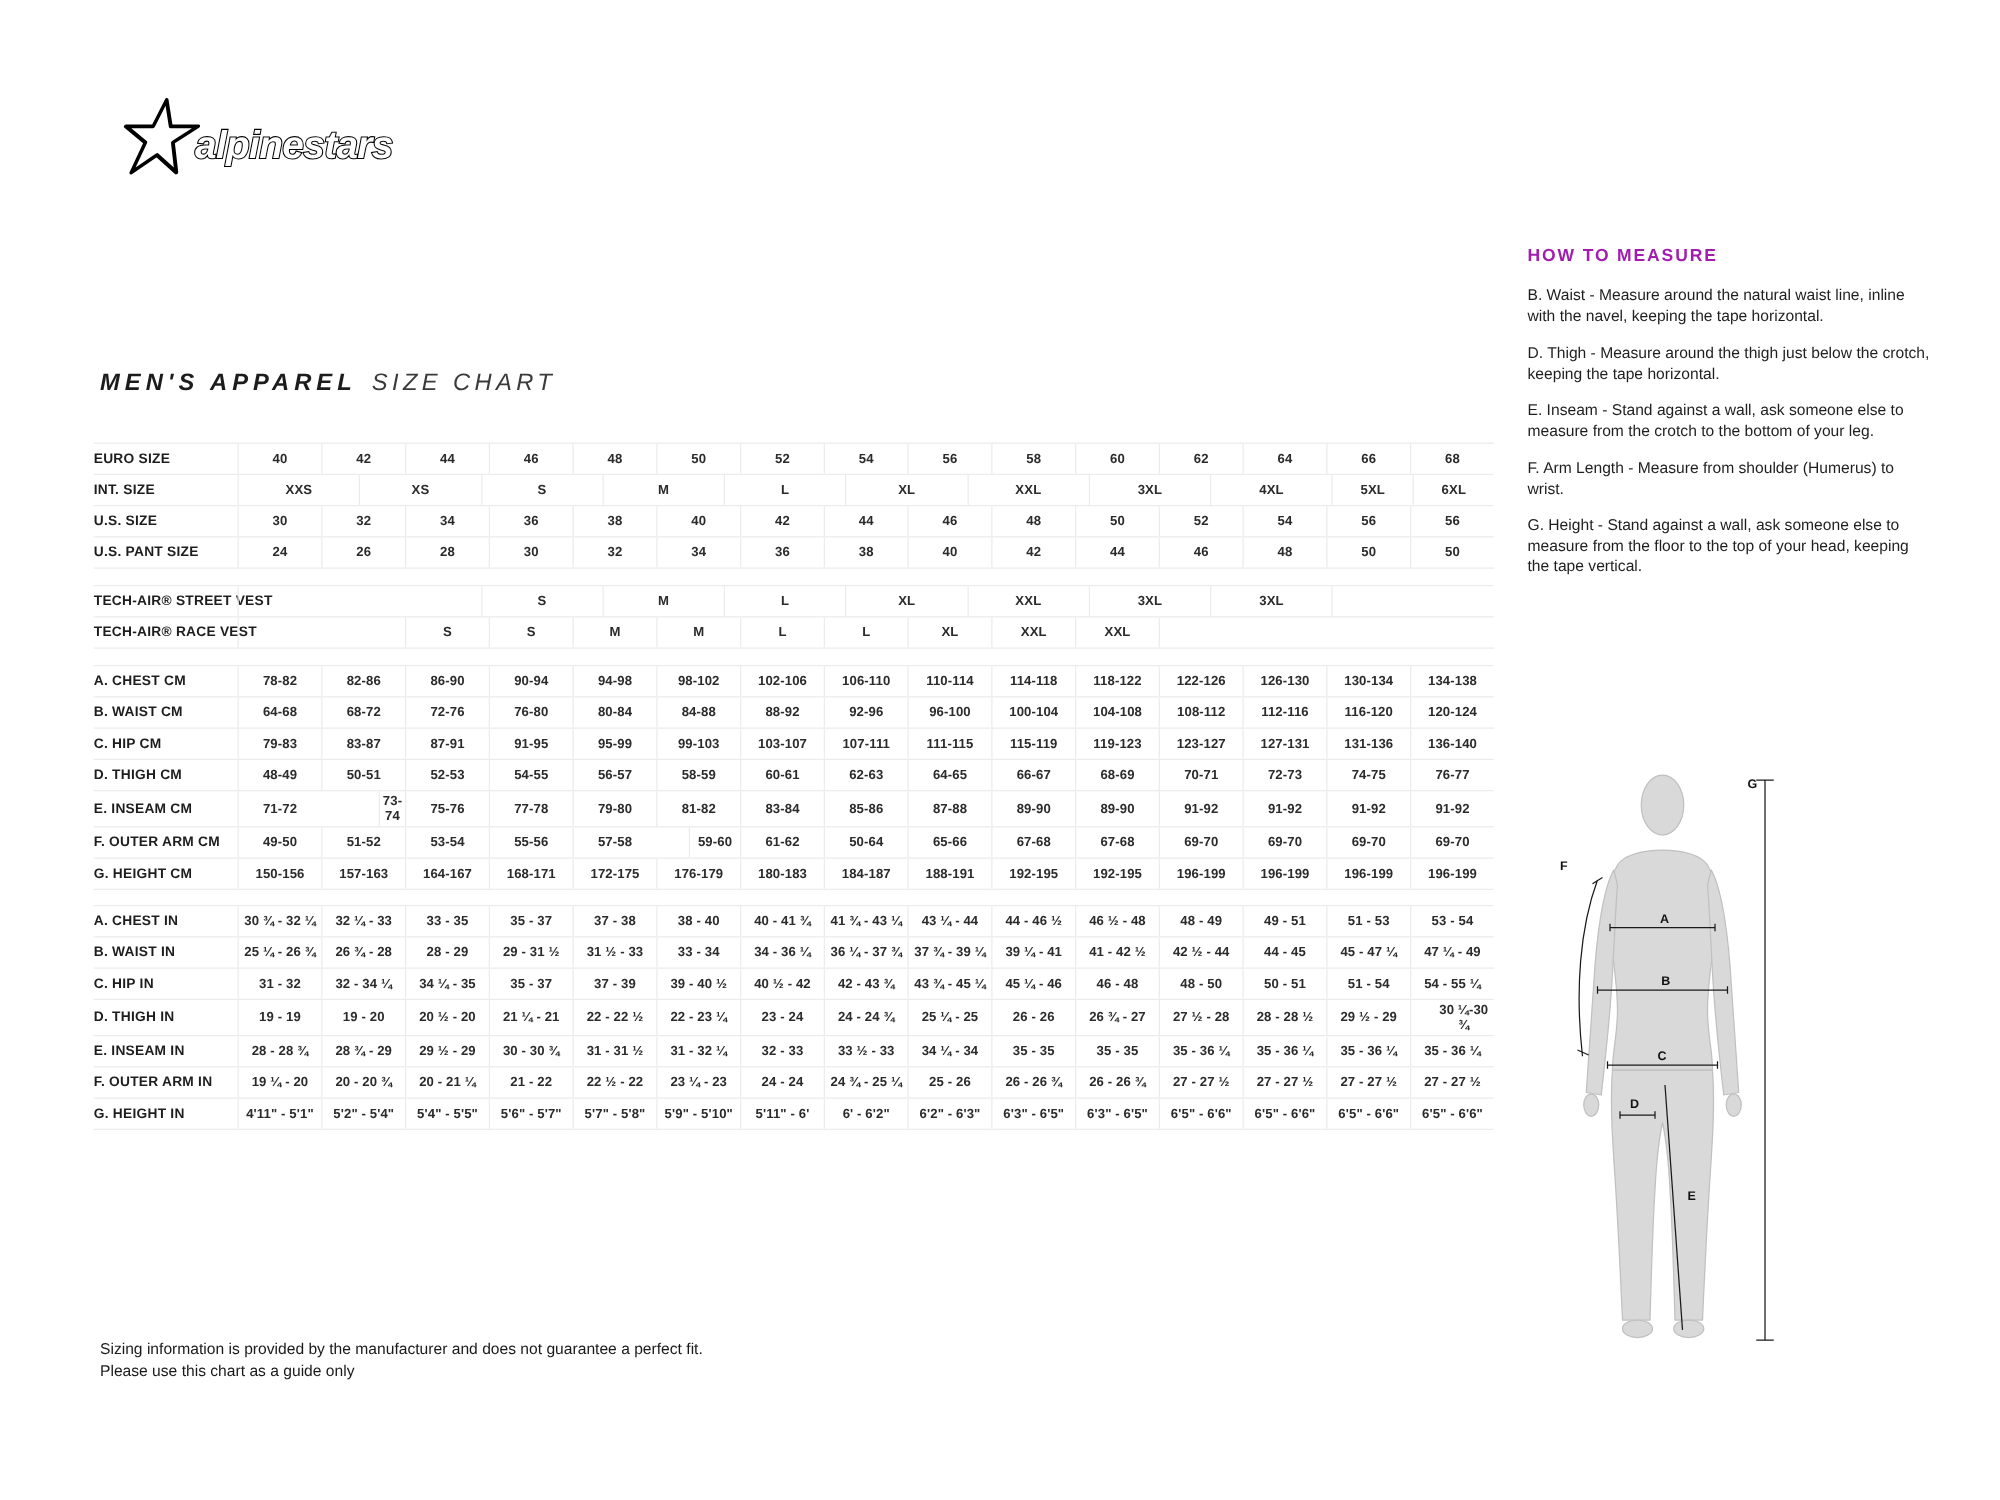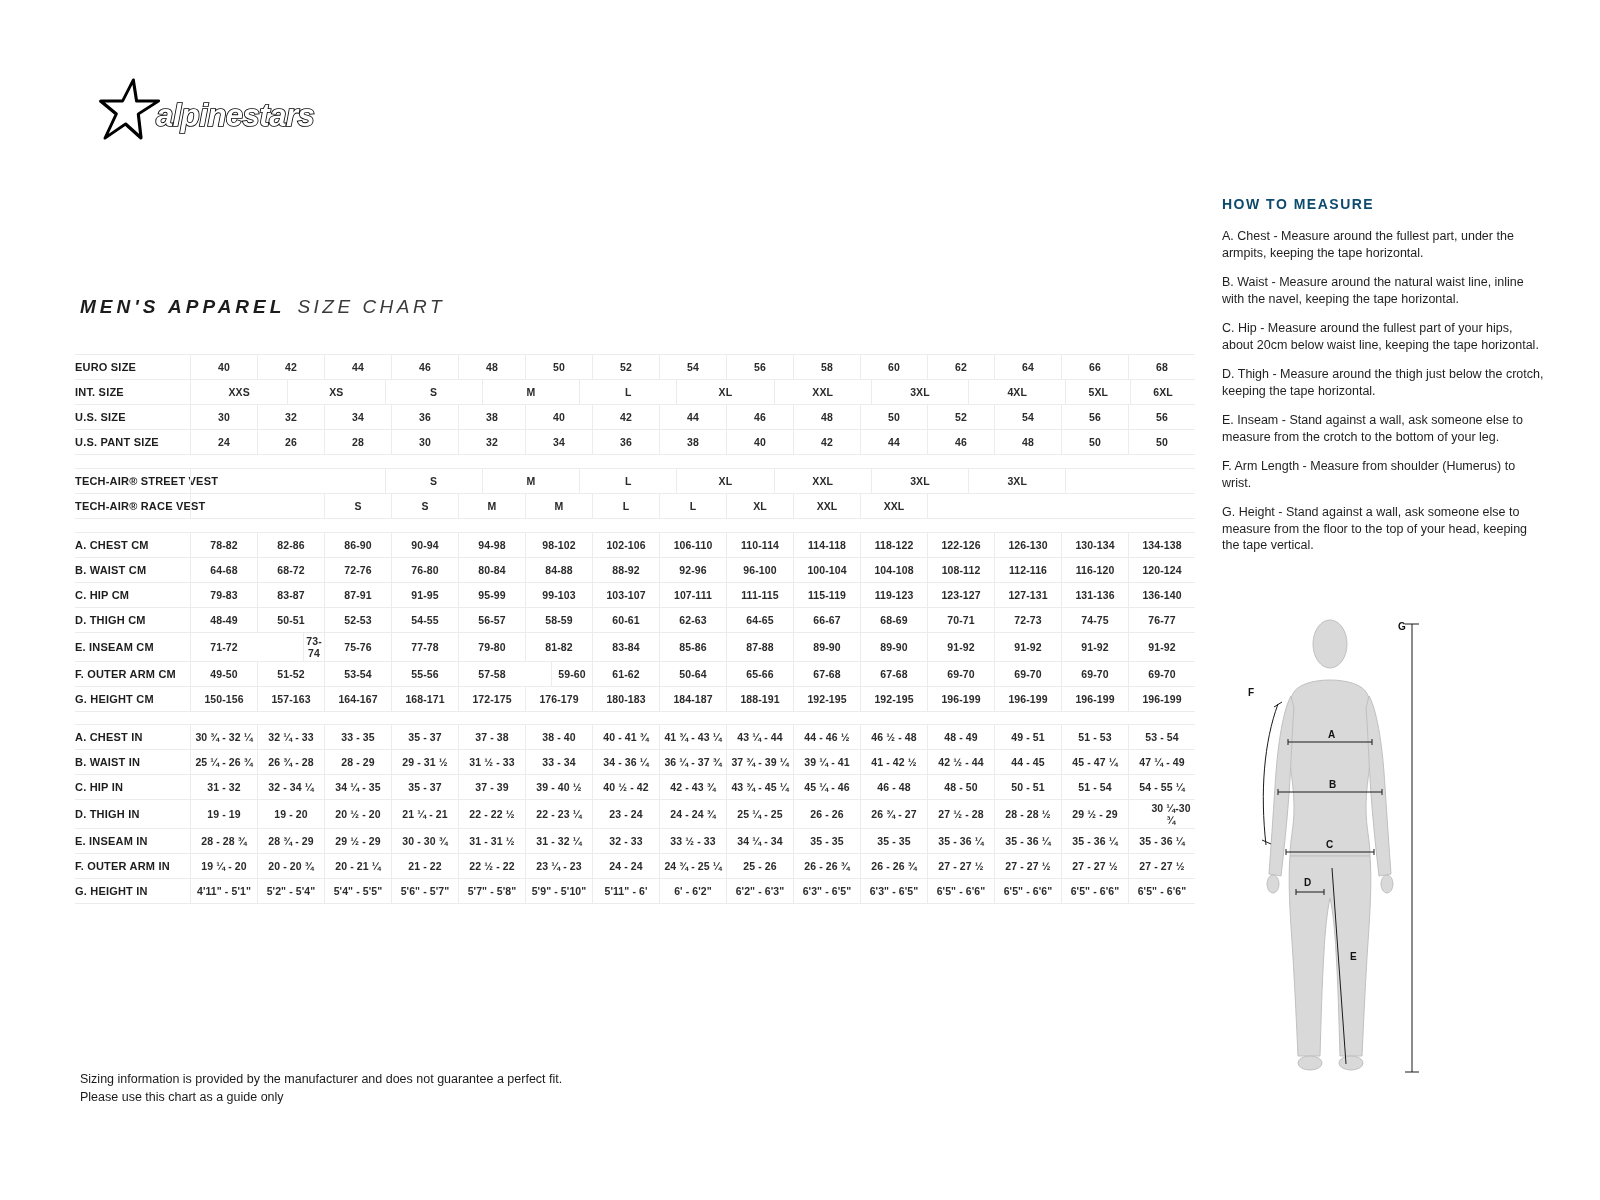--- a/index.html
+++ b/index.html
@@ -20,21 +20,21 @@
   .tsection:nth-child(4){margin-top:12px;}
   .trow{display:grid;min-height:24px;align-items:stretch;border-top:1px solid #ececec;}
   .tsection .trow:last-child{border-bottom:1px solid #ececec;}
   .tlabel{font-weight:bold;font-size:11px;line-height:1.15;letter-spacing:0.2px;display:flex;align-items:center;padding:2px 4px 2px 0;color:#1d1d1d;}
   .tlabel.nowrap{white-space:nowrap;}
   .tcell{font-weight:bold;font-size:10.5px;letter-spacing:0.1px;border-left:1px solid #ececec;display:flex;align-items:center;justify-content:center;text-align:center;color:#2b2b2b;padding:2px 0;}
   .tcell.blank{color:transparent;}
 
   
   .measure{position:absolute;left:1222px;top:196px;width:324px;}
-  .measure-heading{font-weight:bold;font-size:14px;letter-spacing:1.5px;color:#0c4a6e;margin:0 0 16px 0;}
+  .measure-heading{font-weight:bold;font-size:14px;letter-spacing:1.5px;color:#a21caf;margin:0 0 16px 0;}
   .measure p{font-size:12.5px;line-height:1.32;margin:0 0 13px 0;color:#1f1f1f;}
 
   
   .diagram{position:absolute;left:1222px;top:612px;width:330px;height:492px;}
 
   
   .footer{position:absolute;left:80px;top:1070px;font-size:12.5px;line-height:1.45;color:#1a1a1a;}
 </style>
 </head>
 <body>
@@ -404,23 +404,21 @@
         <div class="tcell" style="grid-column: span 2;">6'5" - 6'6"</div>
         <div class="tcell" style="grid-column: span 2;">6'5" - 6'6"</div>
         <div class="tcell" style="grid-column: span 2;">6'5" - 6'6"</div>
         <div class="tcell" style="grid-column: span 2;">6'5" - 6'6"</div>
       </div>
     </div>
   </div>
 
 <div class="measure">
   <div class="measure-heading">HOW TO MEASURE</div>
-  <p>A. Chest - Measure around the fullest part, under the armpits, keeping the tape horizontal.</p>
   <p>B. Waist - Measure around the natural waist line, inline with the navel, keeping the tape horizontal.</p>
-  <p>C. Hip - Measure around the fullest part of your hips, about 20cm below waist line, keeping the tape horizontal.</p>
   <p>D. Thigh - Measure around the thigh just below the crotch, keeping the tape horizontal.</p>
   <p>E. Inseam - Stand against a wall, ask someone else to measure from the crotch to the bottom of your leg.</p>
   <p>F. Arm Length - Measure from shoulder (Humerus) to wrist.</p>
   <p>G. Height - Stand against a wall, ask someone else to measure from the floor to the top of your head, keeping the tape vertical.</p>
 </div>
 
 <div class="diagram">
   <svg width="330" height="492" viewBox="0 0 330 492">
 
     <g fill="#d9d9d9" stroke="#c0c0c0" stroke-width="1" stroke-linejoin="round">

